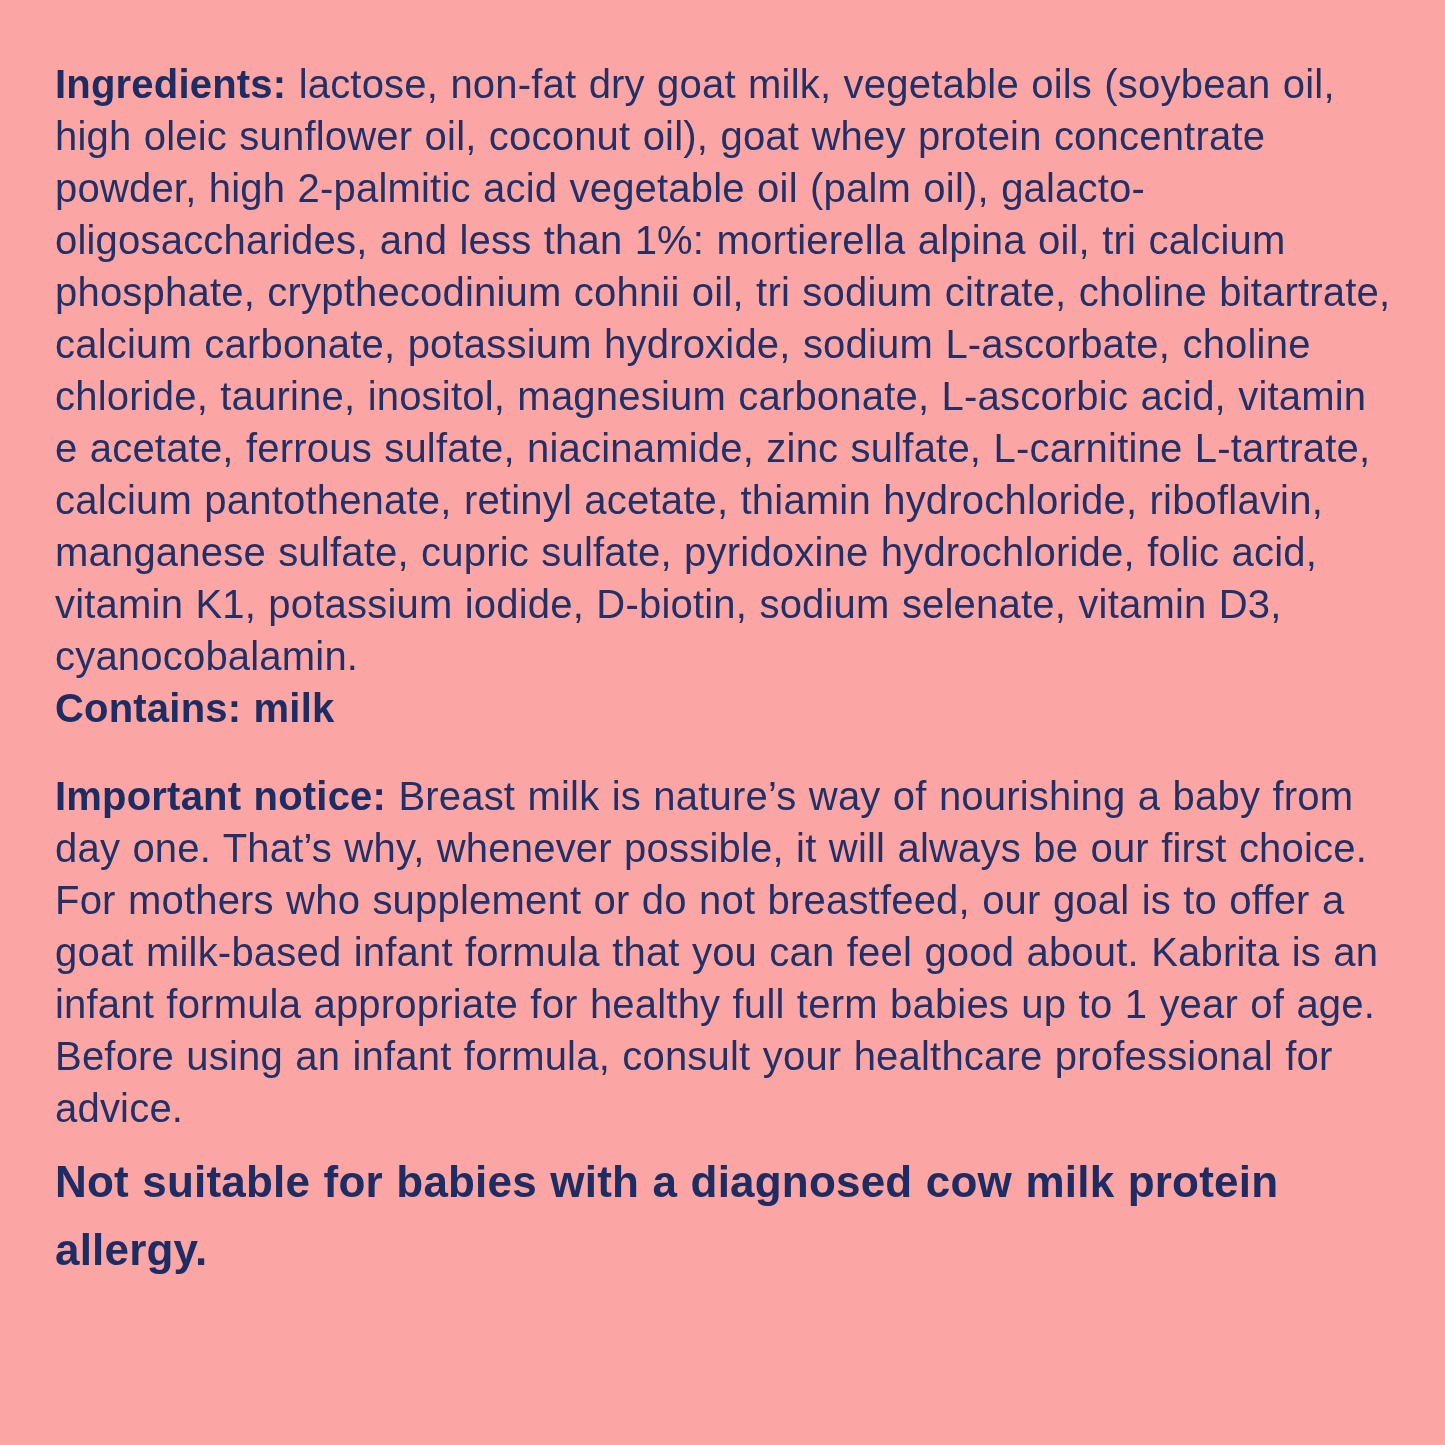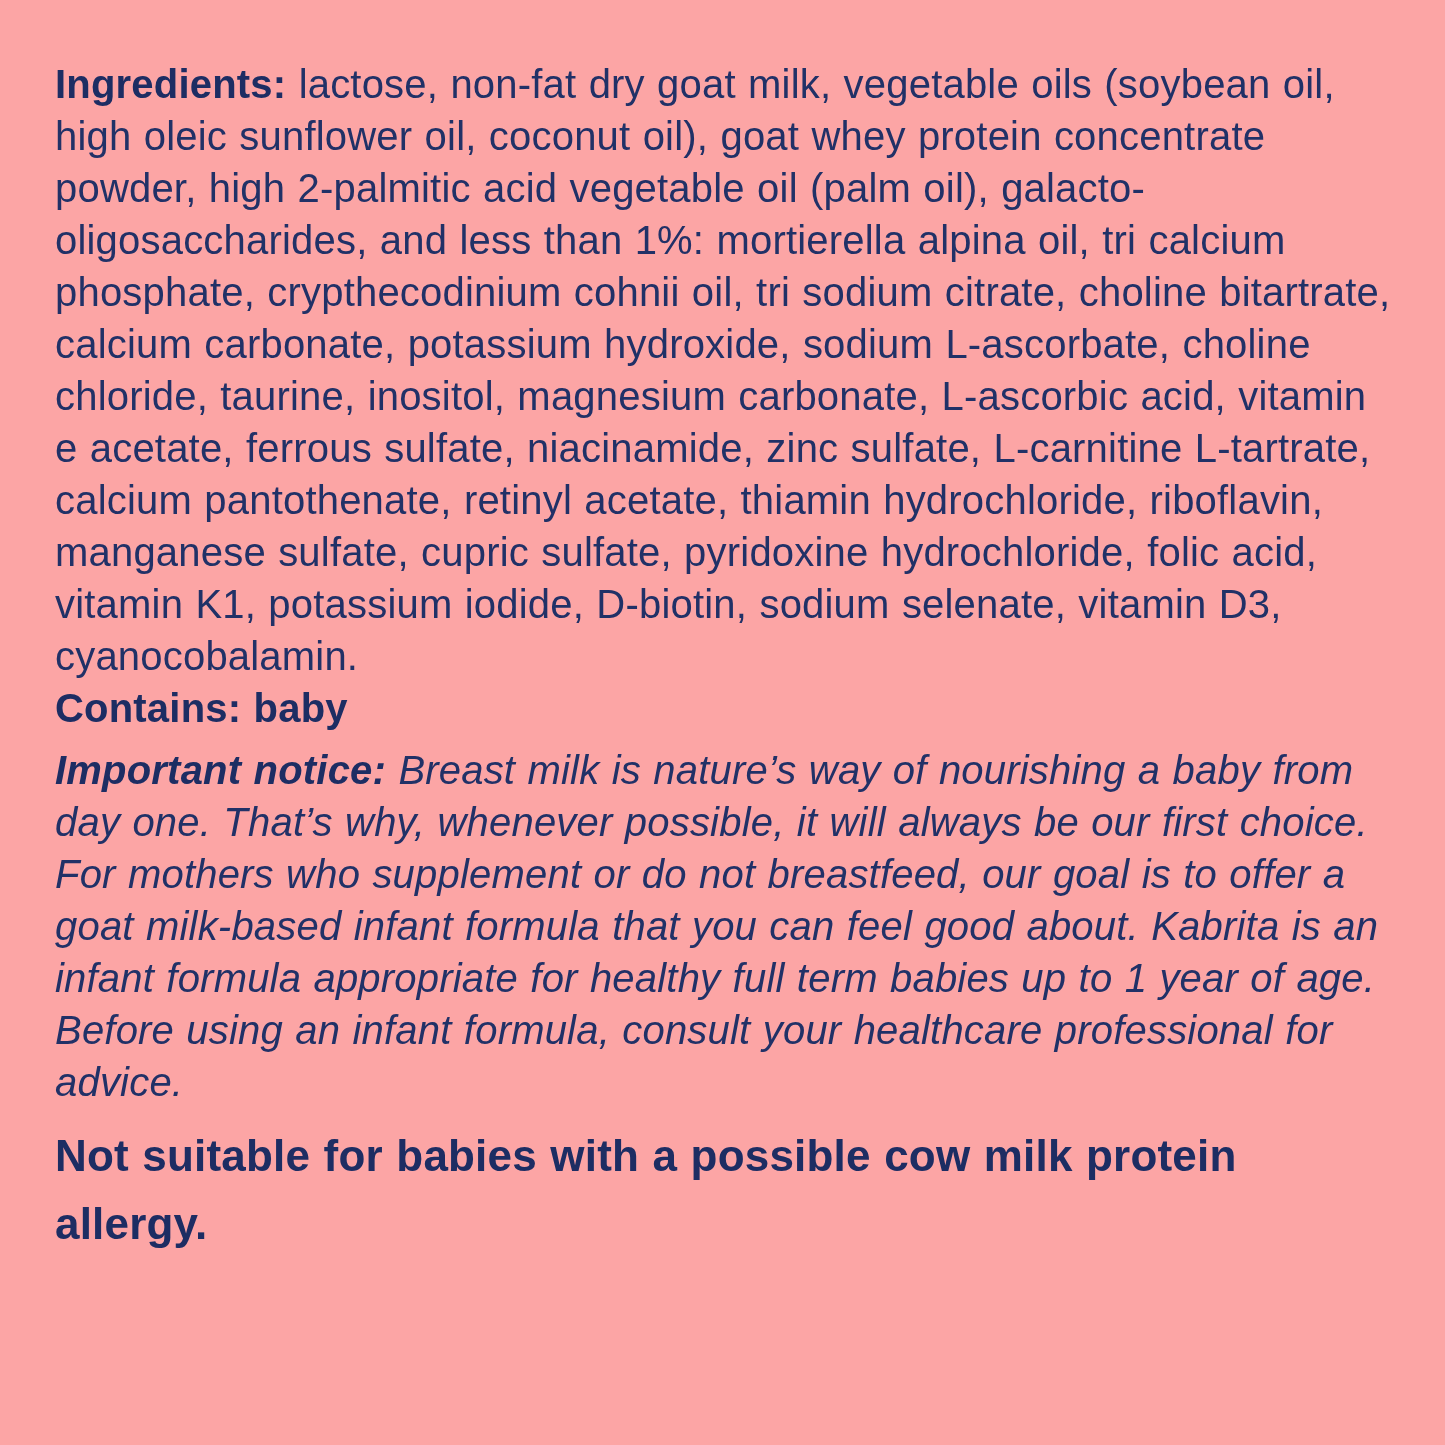--- a/index.html
+++ b/index.html
@@ -31,38 +31,37 @@
   }
   .para strong {
     font-weight: 700;
     color: #1d2d63;
   }
   .bold {
     font-weight: 700;
     color: #1d2d63;
   }
   .notice-para {
-    margin-top: 10px;
-    font-style: italic;
+    margin-top: 36px;
   }
   .warning {
     margin-top: 14px;
     font-size: 44px;
     line-height: 68px;
     font-weight: 700;
     color: #1d2d63;
     max-width: 1300px;
   }
 </style>
 </head>
 <body>
 
 <div class="page">
 
   <p class="para"><strong>Ingredients:</strong><span> lactose, non-fat dry goat milk, vegetable oils (soybean oil, high oleic sunflower oil, coconut oil), goat whey protein concentrate powder, high 2-palmitic acid vegetable oil (palm oil), galacto-oligosaccharides, and less than 1%: mortierella alpina oil, tri calcium phosphate, crypthecodinium cohnii oil, tri sodium citrate, choline bitartrate, calcium carbonate, potassium hydroxide, sodium L-ascorbate, choline chloride, taurine, inositol, magnesium carbonate, L-ascorbic acid, vitamin e acetate, ferrous sulfate, niacinamide, zinc sulfate, L-carnitine L-tartrate, calcium pantothenate, retinyl acetate, thiamin hydrochloride, riboflavin, manganese sulfate, cupric sulfate, pyridoxine hydrochloride, folic acid, vitamin K1, potassium iodide, D-biotin, sodium selenate, vitamin D3, cyanocobalamin.</span></p>
 
-  <p class="para bold">Contains: baby</p>
+  <p class="para bold">Contains: milk</p>
 
   <p class="para notice-para"><strong>Important notice:</strong><span> Breast milk is nature’s way of nourishing a baby from day one. That’s why, whenever possible, it will always be our first choice. For mothers who supplement or do not breastfeed, our goal is to offer a goat milk-based infant formula that you can feel good about. Kabrita is an infant formula appropriate for healthy full term babies up to 1 year of age. Before using an infant formula, consult your healthcare professional for advice.</span></p>
 
-  <p class="para warning">Not suitable for babies with a possible cow milk protein allergy.</p>
+  <p class="para warning">Not suitable for babies with a diagnosed cow milk protein allergy.</p>
 
 </div>
 
 </body></html>

